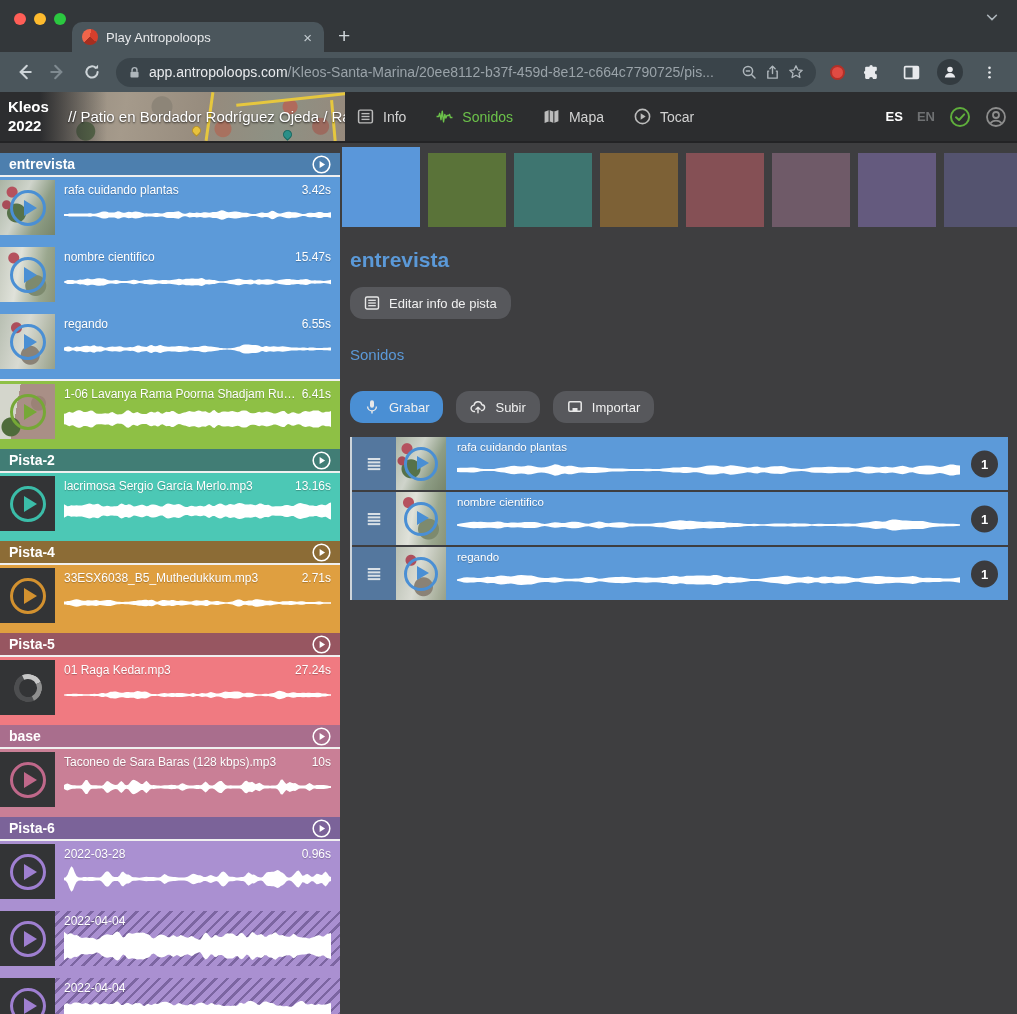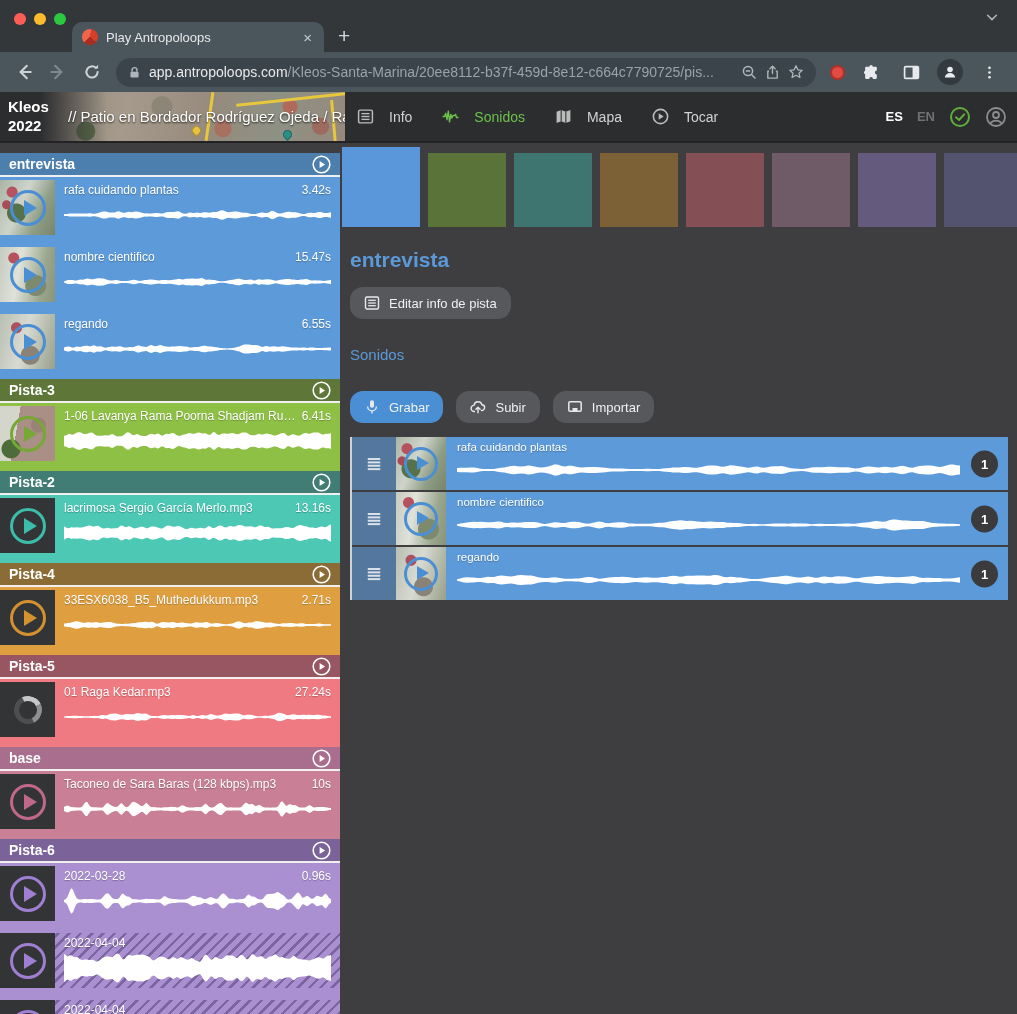--- a/index.html
+++ b/index.html
@@ -46,21 +46,21 @@
       radial-gradient(circle at 92% 70%, #9c6a5e 0 8px, rgba(0,0,0,0) 9px),
       linear-gradient(100deg,#8f867a 0%,#a59a8b 28%,#968b7d 55%,#8d9184 78%,#97897c 100%); }
   .mapstrip .shade { position:absolute; inset:0; background:linear-gradient(90deg,#2c2d2f 0%,rgba(44,45,47,0) 22%); }
   .route { position:absolute; background:#e6c73e; }
   .pin { position:absolute; width:9px; height:9px; border-radius:50% 50% 50% 0; transform:rotate(-45deg); }
   .crumb { position:absolute; left:28px; top:0; height:49px; display:flex; align-items:center;
            color:#fff; font-size:15px; text-shadow:0 1px 2px rgba(0,0,0,.8); white-space:nowrap; }
   .logo { position:absolute; left:8px; top:0; height:49px; display:flex; flex-direction:column; justify-content:center;
           color:#fff; font-size:15px; font-weight:600; line-height:1.25; z-index:2; }
   .mainnav { position:absolute; left:357px; display:flex; gap:30px; align-items:center; }
-  .navitem { display:flex; align-items:center; gap:15px; font-size:14px; color:#d2d2d2; }
+  .navitem { display:flex; align-items:center; gap:9px; font-size:14px; color:#d2d2d2; }
   .navitem .ni-icon { display:flex; color:#bcbcbc; }
   .hdr-right { position:absolute; right:10px; display:flex; align-items:center; gap:14px; }
   .lang { font-size:13px; font-weight:bold; }
   .icbtn { display:flex; align-items:center; }
 
   
   .app-body { flex:1; display:flex; min-height:0; }
   .sidebar { width:340px; flex:none; padding-top:10px; overflow:hidden; }
   .section-header { height:22px; display:flex; align-items:center; padding:0 9px; color:#fff;
                     font-size:14px; font-weight:600; justify-content:space-between; }
@@ -362,29 +362,20 @@
                   <div class="snd-wave">
                     <svg preserveAspectRatio="none" viewBox="0 0 300 16" style="height:16px">
                       <path d="M0 8.0 L0.0 6.5 L2.0 6.1 L4.0 5.6 L6.0 5.6 L8.1 6.3 L10.1 6.7 L12.1 6.2 L14.1 5.6 L16.1 5.8 L18.1 6.0 L20.1 5.6 L22.1 5.1 L24.2 4.7 L26.2 4.7 L28.2 5.3 L30.2 5.3 L32.2 4.4 L34.2 4.3 L36.2 5.2 L38.3 5.4 L40.3 5.2 L42.3 5.5 L44.3 6.3 L46.3 6.7 L48.3 6.5 L50.3 6.1 L52.3 5.7 L54.4 5.6 L56.4 5.8 L58.4 5.7 L60.4 5.4 L62.4 5.3 L64.4 5.6 L66.4 6.2 L68.5 6.5 L70.5 6.5 L72.5 6.2 L74.5 6.1 L76.5 6.2 L78.5 6.0 L80.5 5.3 L82.6 4.6 L84.6 4.6 L86.6 5.2 L88.6 5.5 L90.6 5.8 L92.6 5.9 L94.6 5.3 L96.6 4.2 L98.7 4.1 L100.7 4.9 L102.7 5.3 L104.7 4.9 L106.7 4.2 L108.7 4.1 L110.7 4.7 L112.8 5.2 L114.8 5.4 L116.8 5.8 L118.8 5.7 L120.8 5.5 L122.8 5.6 L124.8 5.5 L126.8 5.2 L128.9 5.0 L130.9 5.0 L132.9 5.2 L134.9 5.5 L136.9 5.5 L138.9 5.8 L140.9 6.4 L143.0 6.6 L145.0 6.3 L147.0 6.1 L149.0 6.0 L151.0 5.9 L153.0 5.6 L155.0 5.1 L157.0 4.7 L159.1 4.8 L161.1 5.2 L163.1 5.5 L165.1 5.6 L167.1 5.7 L169.1 5.9 L171.1 6.2 L173.2 6.5 L175.2 6.9 L177.2 7.1 L179.2 7.3 L181.2 7.3 L183.2 7.4 L185.2 7.3 L187.2 7.2 L189.3 7.1 L191.3 6.7 L193.3 6.2 L195.3 5.8 L197.3 5.4 L199.3 4.6 L201.3 3.7 L203.4 3.4 L205.4 3.4 L207.4 3.5 L209.4 3.8 L211.4 4.1 L213.4 4.0 L215.4 3.9 L217.4 4.2 L219.5 4.8 L221.5 5.7 L223.5 5.9 L225.5 5.3 L227.5 4.9 L229.5 5.4 L231.5 5.7 L233.6 5.4 L235.6 5.3 L237.6 5.5 L239.6 5.7 L241.6 5.7 L243.6 5.4 L245.6 5.2 L247.7 5.5 L249.7 5.8 L251.7 6.0 L253.7 6.3 L255.7 6.5 L257.7 6.6 L259.7 6.4 L261.7 6.5 L263.8 6.7 L265.8 6.7 L267.8 6.6 L269.8 6.6 L271.8 6.8 L273.8 6.9 L275.8 6.6 L277.9 6.4 L279.9 6.5 L281.9 6.8 L283.9 6.9 L285.9 6.9 L287.9 7.0 L289.9 6.9 L291.9 6.8 L294.0 6.8 L296.0 6.7 L298.0 6.6 L300.0 6.6 L300.0 9.4 L298.0 9.4 L296.0 9.3 L294.0 9.2 L291.9 9.2 L289.9 9.1 L287.9 9.0 L285.9 9.1 L283.9 9.1 L281.9 9.2 L279.9 9.5 L277.9 9.6 L275.8 9.4 L273.8 9.1 L271.8 9.2 L269.8 9.4 L267.8 9.4 L265.8 9.3 L263.8 9.3 L261.7 9.5 L259.7 9.6 L257.7 9.4 L255.7 9.5 L253.7 9.7 L251.7 10.0 L249.7 10.2 L247.7 10.5 L245.6 10.8 L243.6 10.6 L241.6 10.3 L239.6 10.3 L237.6 10.5 L235.6 10.7 L233.6 10.6 L231.5 10.3 L229.5 10.6 L227.5 11.1 L225.5 10.7 L223.5 10.1 L221.5 10.3 L219.5 11.2 L217.4 11.8 L215.4 12.1 L213.4 12.0 L211.4 11.9 L209.4 12.2 L207.4 12.5 L205.4 12.6 L203.4 12.6 L201.3 12.3 L199.3 11.4 L197.3 10.6 L195.3 10.2 L193.3 9.8 L191.3 9.3 L189.3 8.9 L187.2 8.8 L185.2 8.7 L183.2 8.6 L181.2 8.7 L179.2 8.7 L177.2 8.9 L175.2 9.1 L173.2 9.5 L171.1 9.8 L169.1 10.1 L167.1 10.3 L165.1 10.4 L163.1 10.5 L161.1 10.8 L159.1 11.2 L157.0 11.3 L155.0 10.9 L153.0 10.4 L151.0 10.1 L149.0 10.0 L147.0 9.9 L145.0 9.7 L143.0 9.4 L140.9 9.6 L138.9 10.2 L136.9 10.5 L134.9 10.5 L132.9 10.8 L130.9 11.0 L128.9 11.0 L126.8 10.8 L124.8 10.5 L122.8 10.4 L120.8 10.5 L118.8 10.3 L116.8 10.2 L114.8 10.6 L112.8 10.8 L110.7 11.3 L108.7 11.9 L106.7 11.8 L104.7 11.1 L102.7 10.7 L100.7 11.1 L98.7 11.9 L96.6 11.8 L94.6 10.7 L92.6 10.1 L90.6 10.2 L88.6 10.5 L86.6 10.8 L84.6 11.4 L82.6 11.4 L80.5 10.7 L78.5 10.0 L76.5 9.8 L74.5 9.9 L72.5 9.8 L70.5 9.5 L68.5 9.5 L66.4 9.8 L64.4 10.4 L62.4 10.7 L60.4 10.6 L58.4 10.3 L56.4 10.2 L54.4 10.4 L52.3 10.3 L50.3 9.9 L48.3 9.5 L46.3 9.3 L44.3 9.7 L42.3 10.5 L40.3 10.8 L38.3 10.6 L36.2 10.8 L34.2 11.7 L32.2 11.6 L30.2 10.7 L28.2 10.7 L26.2 11.3 L24.2 11.3 L22.1 10.9 L20.1 10.4 L18.1 10.0 L16.1 10.2 L14.1 10.4 L12.1 9.8 L10.1 9.3 L8.1 9.7 L6.0 10.4 L4.0 10.4 L2.0 9.9 L0.0 9.5 Z" fill="#ffffff"></path>
                     </svg>
                   </div>
                 </div>
               </div>
             </div>
           </div>
           <div>
-            <div class="section-header" style="background: rgb(94, 118, 55);">
-              <span>Pista-3</span>
-              <span style="display: flex; color: rgb(255, 255, 255);">
-                <svg width="19" height="19" viewBox="0 0 16 16">
-                  <circle cx="8" cy="8" r="7" fill="none" stroke="currentColor" stroke-width="1.3"></circle>
-                  <path d="M6.4 5 L11 8 L6.4 11 Z" fill="currentColor"></path>
-                </svg>
-              </span>
-            </div>
             <div class="section-line"></div>
             <div class="section-body" style="background: rgb(142, 192, 69);">
               <div class="snd-item">
                 <div class="thumb ph-st">
                   <div class="play-ring" style="--acc: #76a836;"></div>
                 </div>
                 <div class="snd-content">
                   <div class="snd-toprow">
                     <span class="snd-title">1-06 Lavanya Rama Poorna Shadjam Rupak...</span>
                     <span>6.41s</span>

